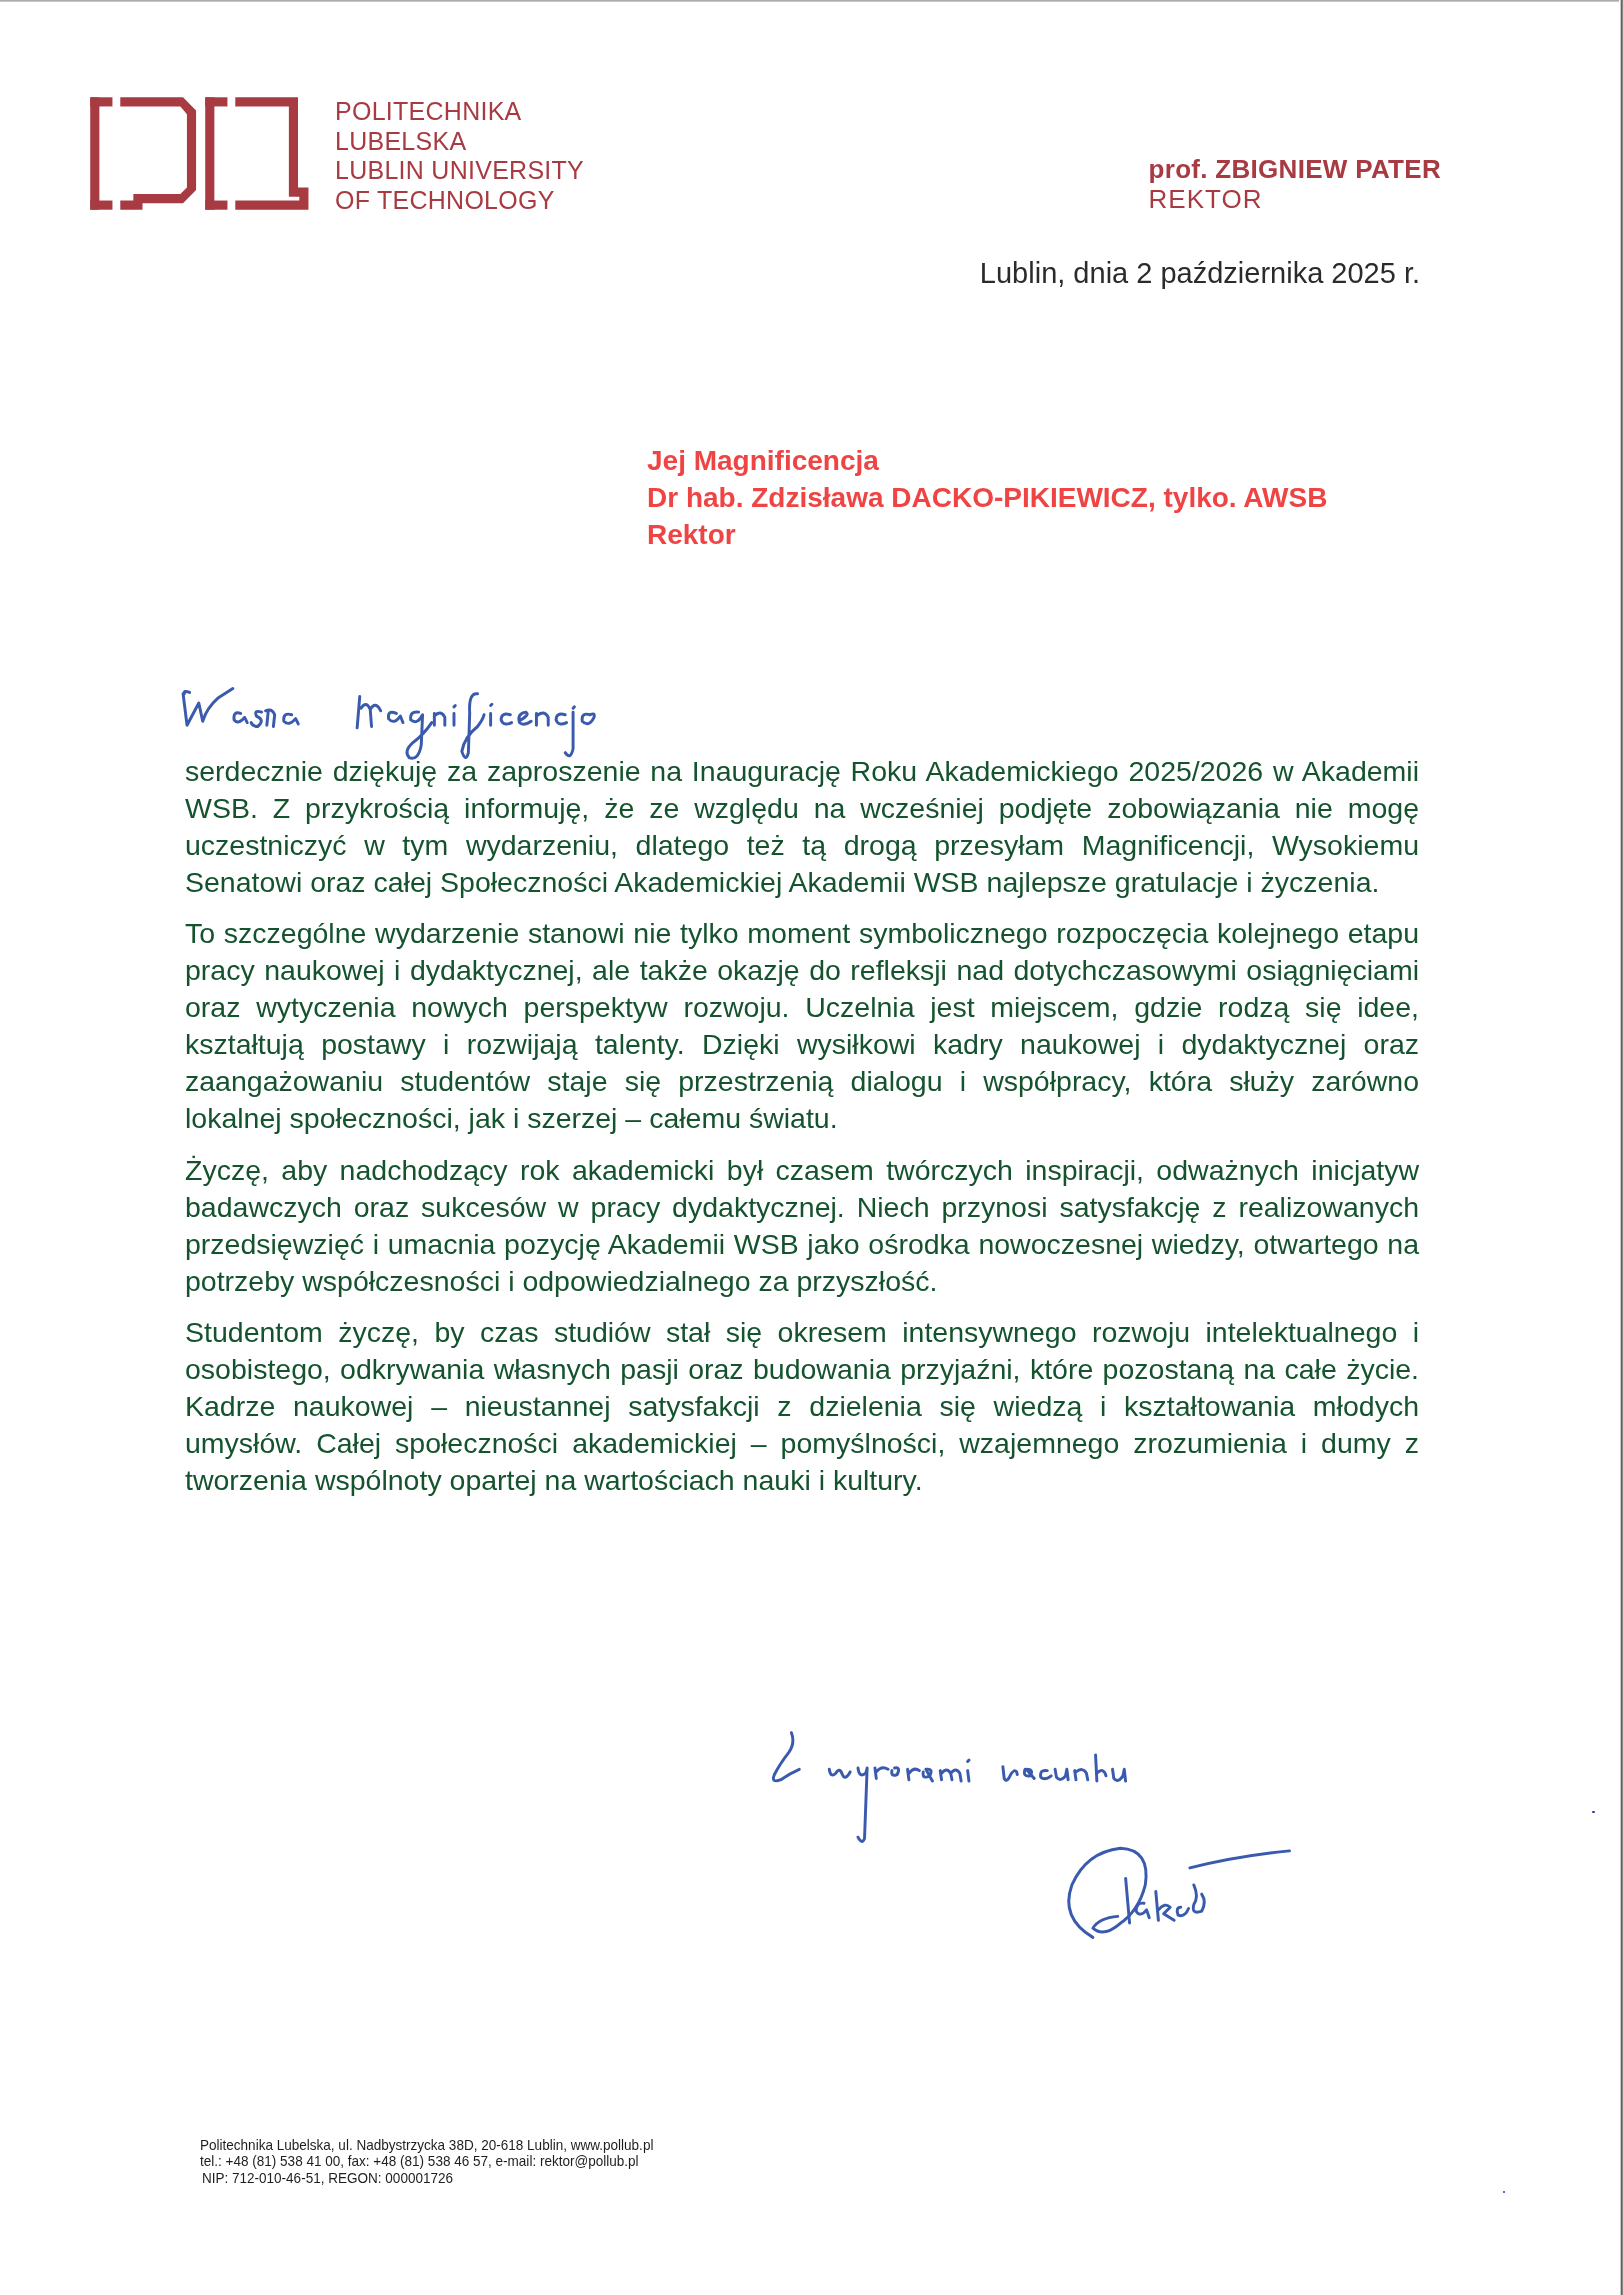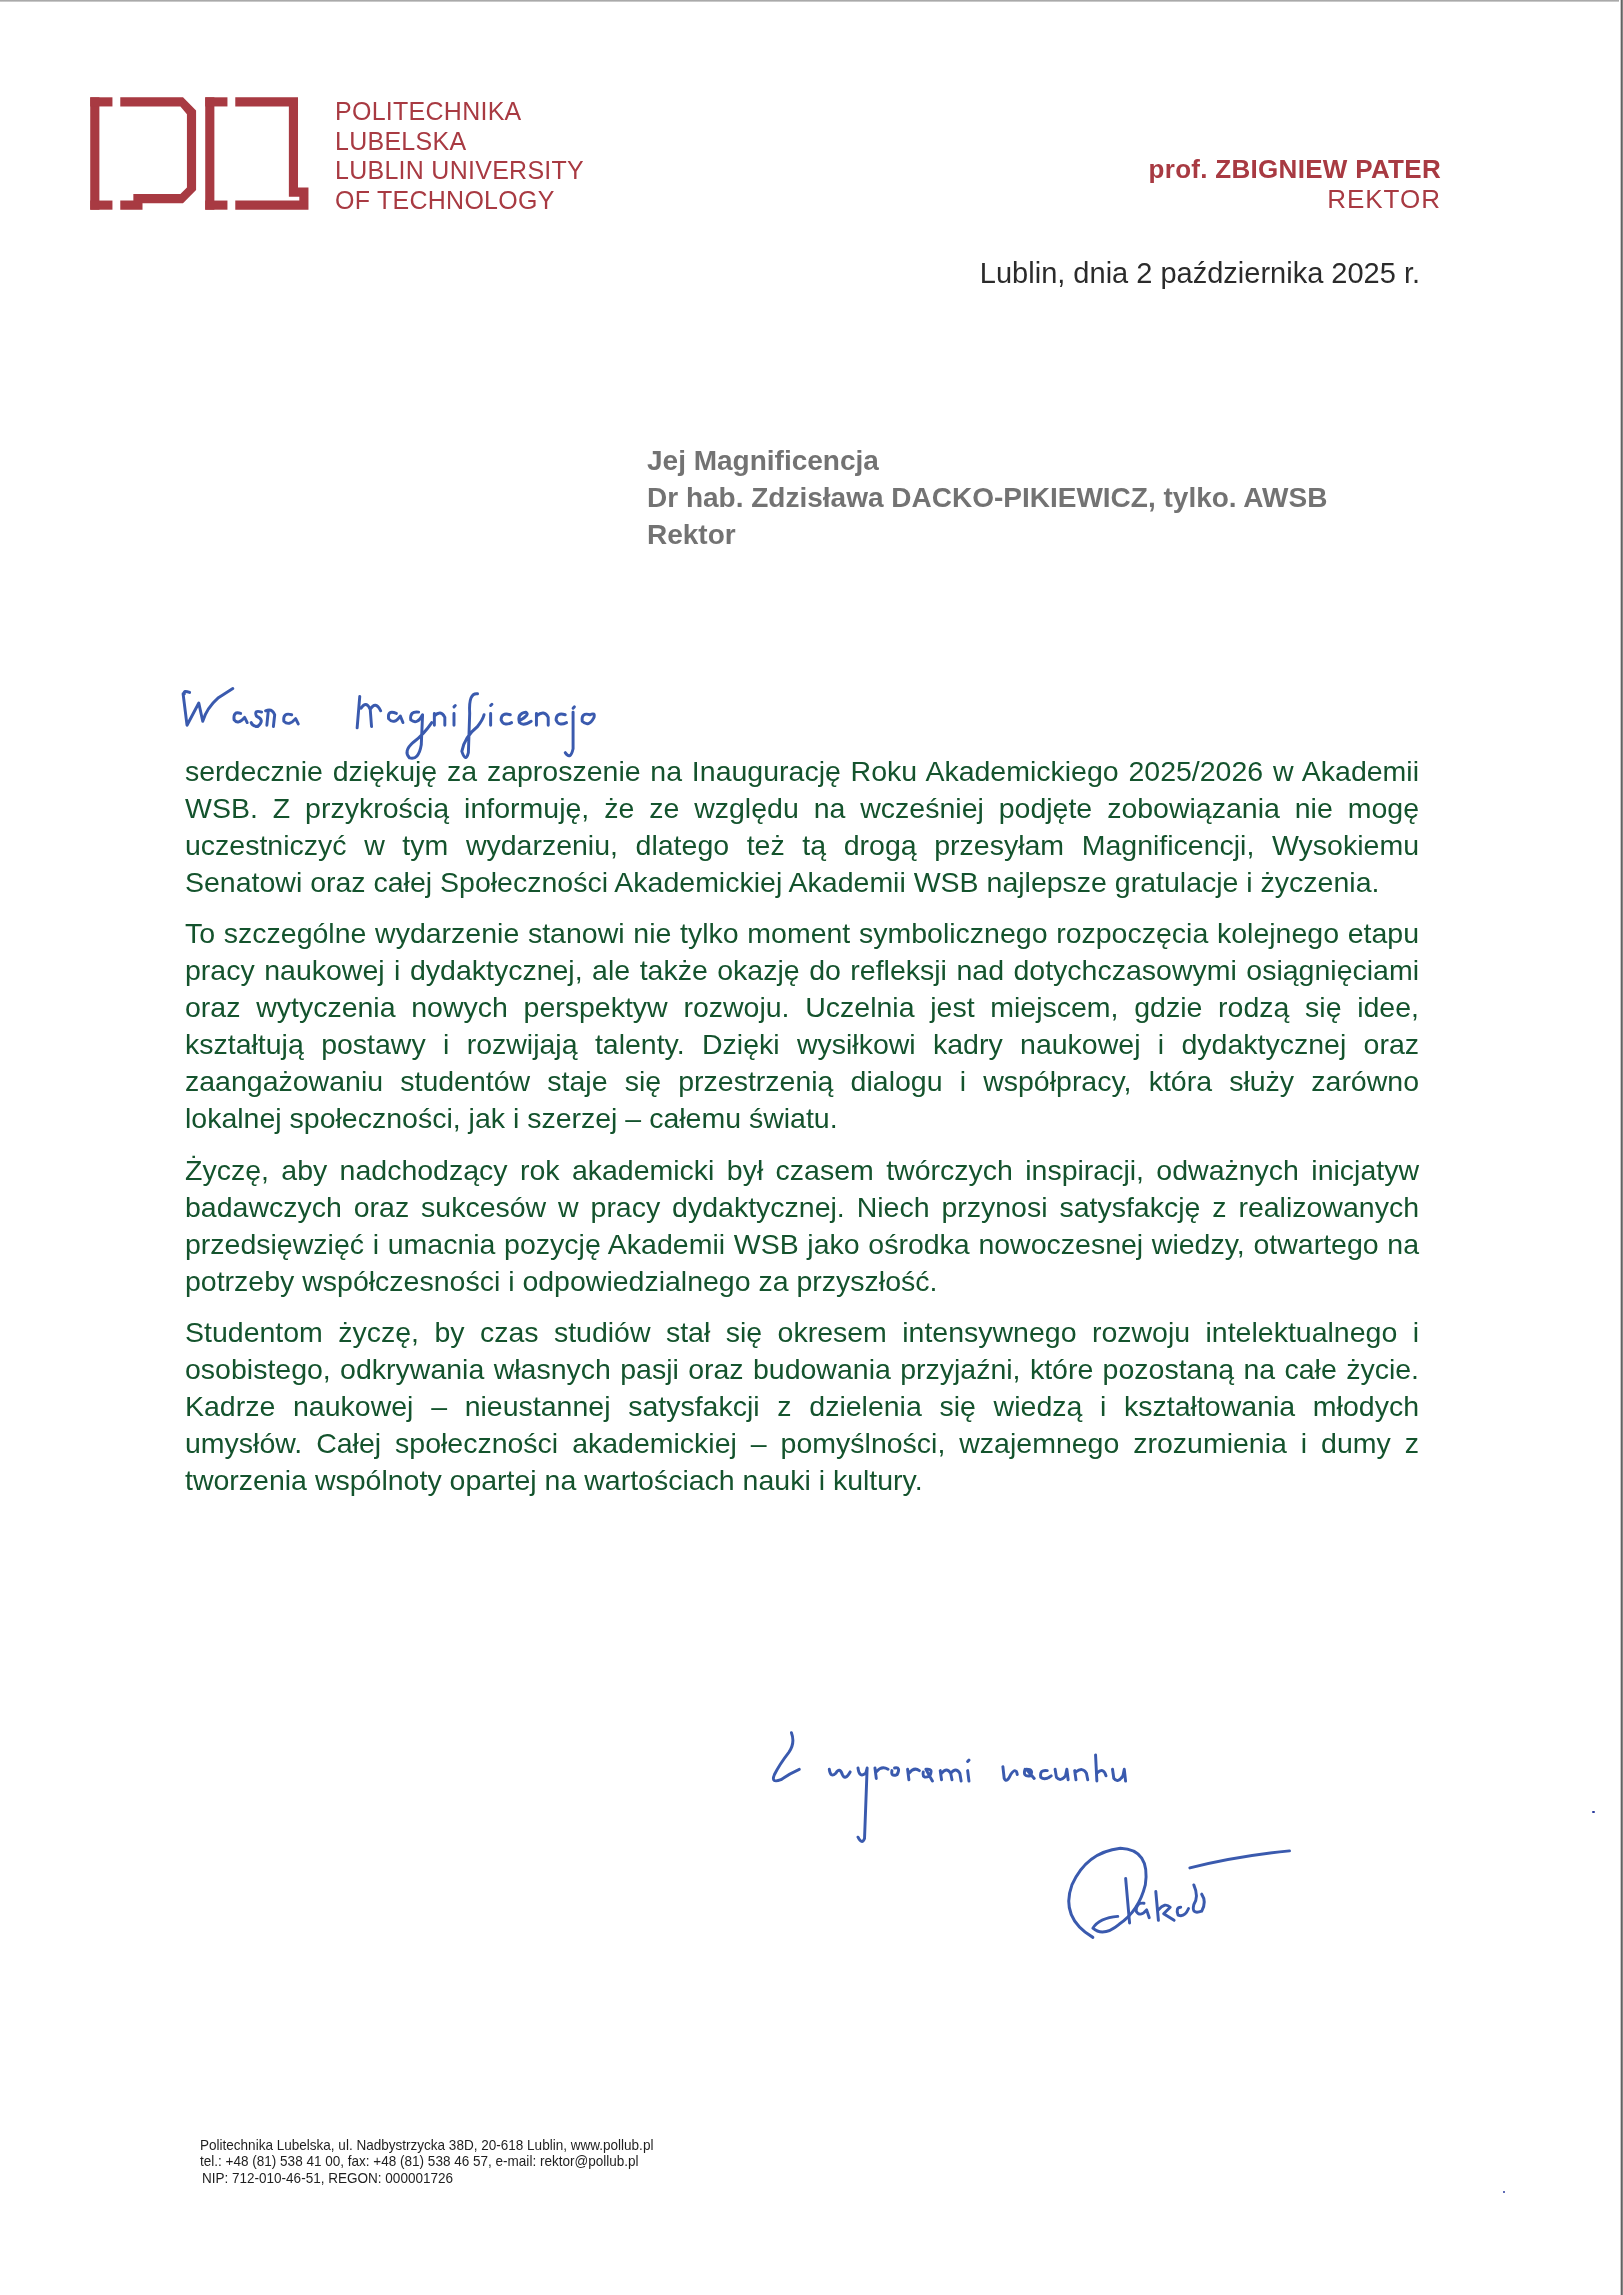--- a/index.html
+++ b/index.html
@@ -43,21 +43,20 @@
       letter-spacing: 0.3px;
       transform: scaleX(0.96);
       transform-origin: left top;
     }
     .logo-text div { white-space: nowrap; }
 
     
     .sender {
       position: absolute;
       right: 182px; top: 154px;
-      text-align: right;
       color: #a83a42;
       font-size: 26px;
       line-height: 30px;
     }
     .sender .name { font-weight: bold; letter-spacing: 0.3px; }
     .sender .role { letter-spacing: 1px; }
 
     
     .date-line {
       position: absolute;
@@ -68,21 +67,21 @@
       text-align: center;
     }
 
     
     .recipient {
       position: absolute;
       left: 647px; top: 442px;
       font-size: 28px;
       font-weight: bold;
       line-height: 37px;
-      color: #737373;
+      color: #ef4444;
     }
     .recipient div { white-space: nowrap; }
 
     
     .handwriting {
       position: absolute;
       stroke: #3a5aae;
       fill: none;
       stroke-width: 4.5;
       stroke-linecap: round;

